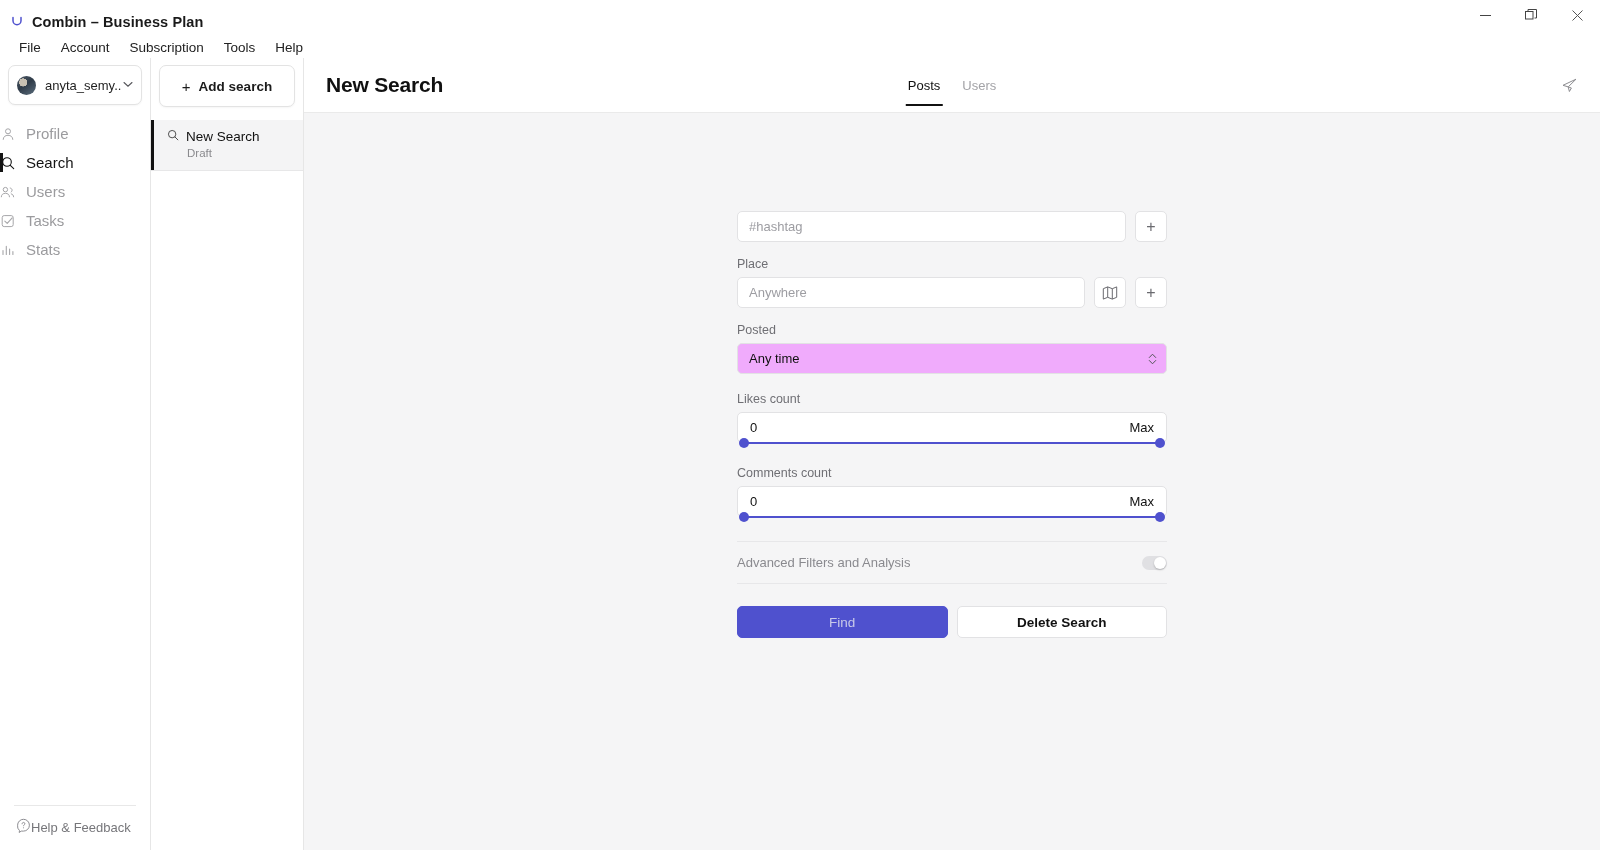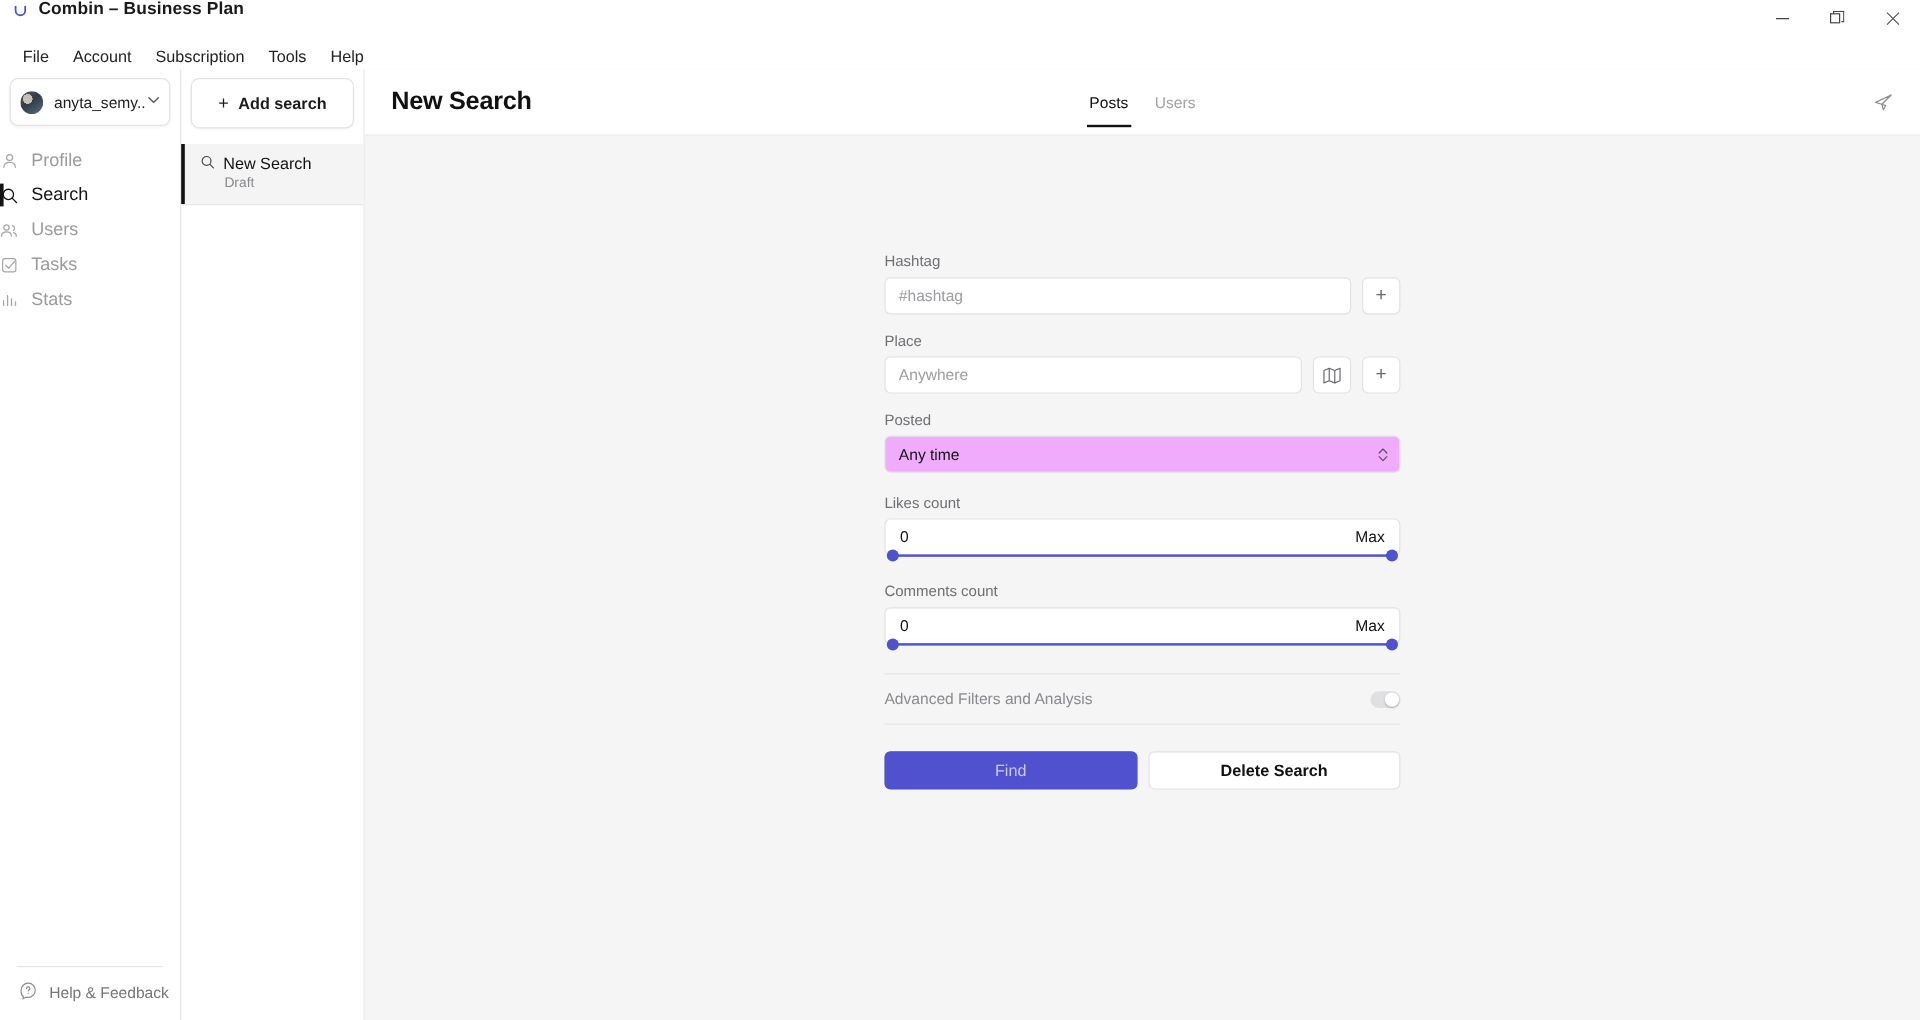--- a/index.html
+++ b/index.html
@@ -6,21 +6,21 @@
   html, body {
     width: 1600px; height: 850px;
     font-family: "Liberation Sans", sans-serif;
     background: #ffffff;
     overflow: hidden;
   }
   .app { position: relative; width: 1600px; height: 850px; display: flex; flex-direction: column; }
 
   
   .titlebar {
-    height: 30px; flex: 0 0 30px; display: flex; align-items: flex-start;
+    height: 30px; flex: 0 0 30px; display: flex; align-items: flex-end;
     background: #ffffff; padding-left: 8px; position: relative;
   }
   .app-logo {
     width: 18px; height: 18px; margin-right: 6px; display: flex;
     align-items: center; justify-content: center;
   }
   .app-title { font-size: 14.5px; color: #1a1a1a; font-weight: 600; letter-spacing: .1px; }
   .wincontrols { position: absolute; right: 0; top: 0; height: 30px; display: flex; }
   .wbtn {
     width: 46px; height: 30px; display: flex; align-items: center; justify-content: center;
@@ -70,21 +70,21 @@
   .navitem .ic { width: 15px; height: 15px; display: flex; align-items: center; justify-content: center; color: #a6a6a9; }
   .navitem.active { color: #141414; }
   .navitem.active .ic { color: #141414; }
   .navitem.active::before {
     content: ""; position: absolute; left: 0; top: 5px; bottom: 5px; width: 3px; background: #141414;
   }
 
   .rail-bottom { margin-top: auto; padding-bottom: 14px; }
   .rail-div { height: 1px; background: #e8e8e8; margin: 0 14px 12px 14px; }
   .helpitem {
-    display: flex; align-items: center; gap: 10px; padding-left: 16px;
+    display: flex; align-items: center; padding-left: 16px;
     font-size: 13px; color: #76767a; cursor: pointer;
   }
 
   
   .searchlist {
     width: 153px; flex: 0 0 153px; background: #ffffff;
     border-right: 1px solid #e6e6e6; padding-top: 7px;
   }
   .addsearch {
     margin: 0 8px; height: 42px; border: 1px solid #e3e3e3; border-radius: 7px;
@@ -333,21 +333,20 @@
         <div class="send-icon">
           <svg width="17" height="17" viewBox="0 0 17 17" fill="none">
             <path d="M15 2.2L2 8.3l5.2 1.6L15 2.2zM7.2 9.9l1.2 4.6 2-3.5-3.2-1.1z" stroke="#8c8c90" stroke-width="1" stroke-linejoin="round"></path>
           </svg>
         </div>
       </div>
 
       <div class="main-scroll">
         <div class="form">
 
-          <div class="f-label">Hashtag</div>
           <div class="f-row">
             <div class="inp ph">#hashtag</div>
             <div class="sq-btn">+</div>
           </div>
 
           <div class="gap"></div>
 
           <div class="f-label">Place</div>
           <div class="f-row">
             <div class="inp ph">Anywhere</div>

